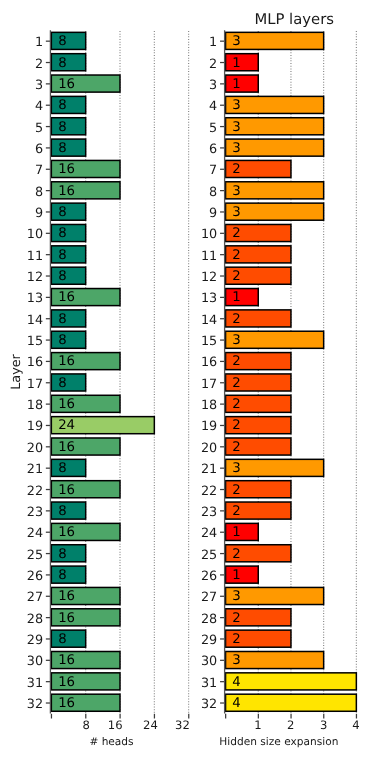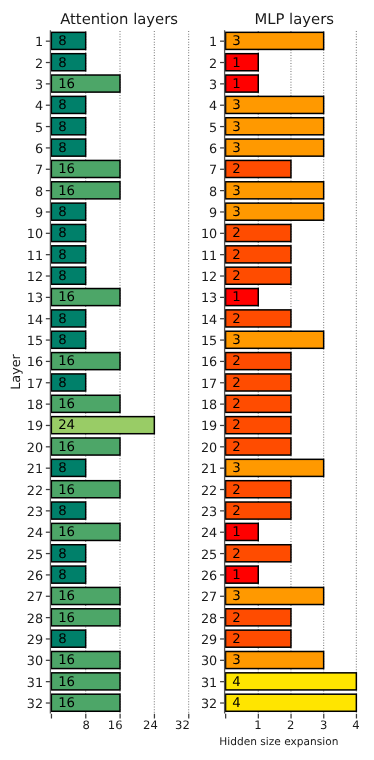--- a/index.html
+++ b/index.html
@@ -165,21 +165,21 @@
       <div class="ytick-label" style="right:330.95px;top:592.27px;">27</div>
       <div class="ytick-label" style="right:330.95px;top:613.62px;">28</div>
       <div class="ytick-label" style="right:330.95px;top:634.97px;">29</div>
       <div class="ytick-label" style="right:330.95px;top:656.32px;">30</div>
       <div class="ytick-label" style="right:330.95px;top:677.67px;">31</div>
       <div class="ytick-label" style="right:330.95px;top:699.02px;">32</div>
       <div class="xtick-label" style="left:56.20px;top:720.40px;width:60px;">8</div>
       <div class="xtick-label" style="left:85.20px;top:720.40px;width:60px;">16</div>
       <div class="xtick-label" style="left:120.40px;top:720.40px;width:60px;">24</div>
       <div class="xtick-label" style="left:152.50px;top:720.40px;width:60px;">32</div>
-      <div class="chart-title" style="left:19.10px;top:12.8px;width:200px;">Attention layers</div>
+      <div class="axis-xlabel" style="left:11.50px;top:737.3px;width:200px;text-align:center;"># heads</div>
       <div class="axis-ylabel" style="left:-40.80px;top:364.20px;width:120px;height:16px;">Layer</div>
     </div>
   <div class="axes" id="axes-1">
       <svg width="374" height="760" viewBox="0 0 374 760" style="position:absolute;left:0;top:0;">
         <line x1="258.25" y1="31.00" x2="258.25" y2="713.40" stroke="#808080" stroke-width="1.1" stroke-dasharray="1.0 1.67" stroke-linecap="butt"></line>
         <line x1="290.95" y1="31.00" x2="290.95" y2="713.40" stroke="#808080" stroke-width="1.1" stroke-dasharray="1.0 1.67" stroke-linecap="butt"></line>
         <line x1="323.65" y1="31.00" x2="323.65" y2="713.40" stroke="#808080" stroke-width="1.1" stroke-dasharray="1.0 1.67" stroke-linecap="butt"></line>
         <line x1="356.35" y1="31.00" x2="356.35" y2="713.40" stroke="#808080" stroke-width="1.1" stroke-dasharray="1.0 1.67" stroke-linecap="butt"></line>
         <rect x="225.55" y="32.34" width="98.10" height="17.08" fill="rgb(255,153,0)" stroke="#000000" stroke-width="1.5"></rect>
         <rect x="225.55" y="53.68" width="32.70" height="17.08" fill="rgb(255,0,0)" stroke="#000000" stroke-width="1.5"></rect>

